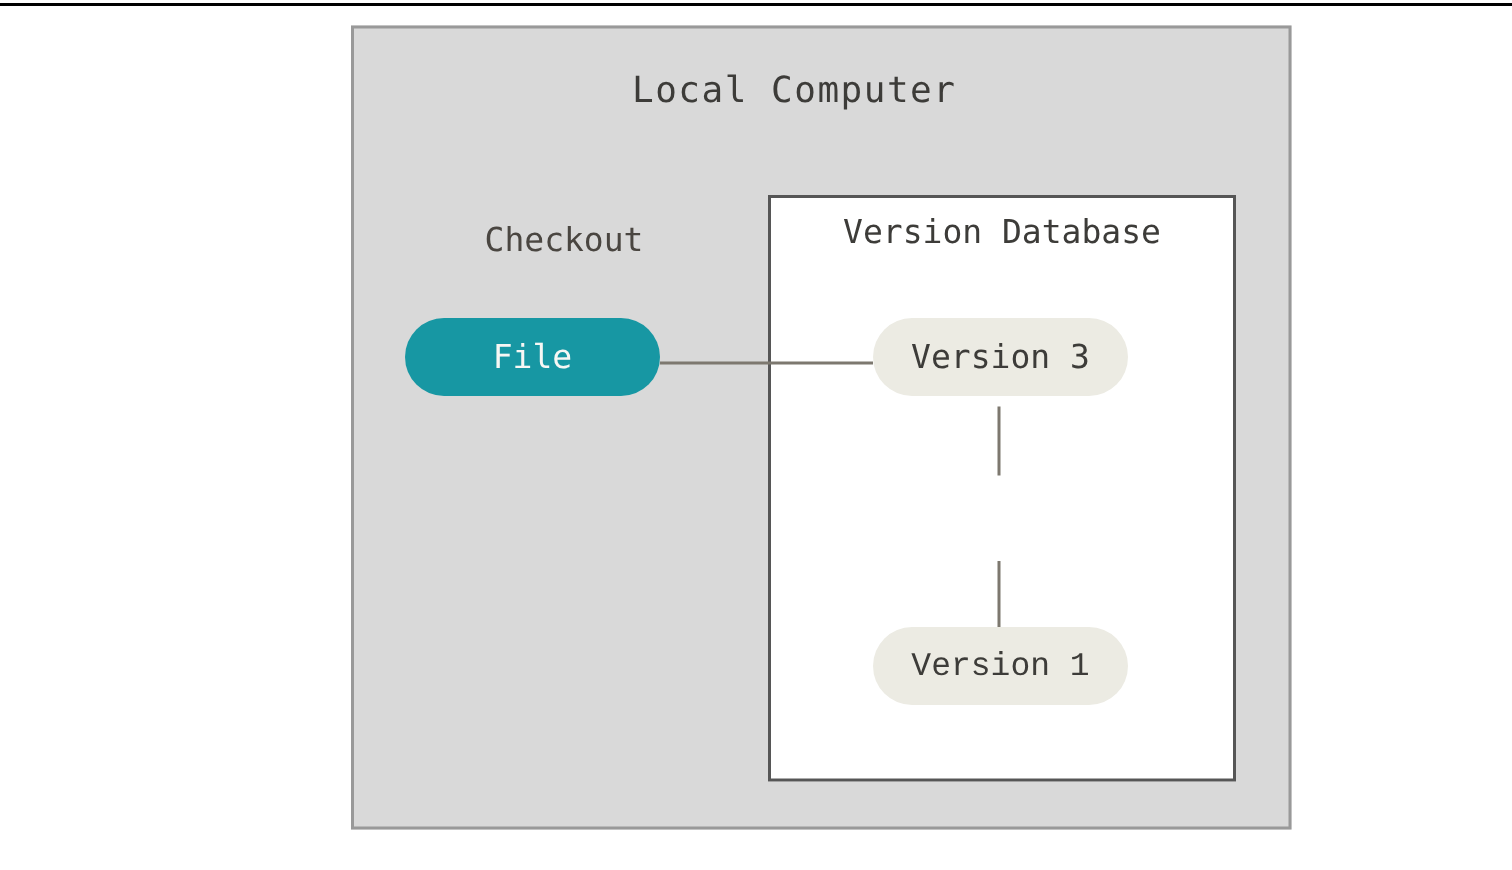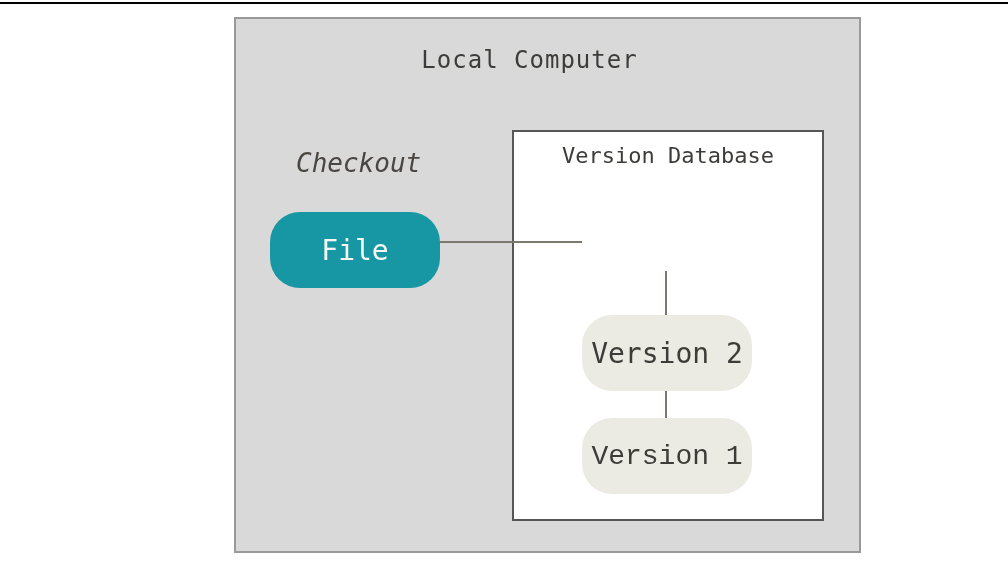--- a/index.html
+++ b/index.html
@@ -52,24 +52,23 @@
     text-align: center;
     font-size: 24px;
     letter-spacing: 1px;
     color: var(--text_dark);
   }
   .checkout-label {
     position: absolute;
     left: 296px;
     top: 148px;
     width: 160px;
-    text-align: left;
-    font-size: 26px;
+    text-align: center;
+    font-size: 22px;
     color: #4a4641;
-    font-style: italic;
   }
   .inner-box {
     position: absolute;
     left: 512px;
     top: 130px;
     width: 312px;
     height: 391px;
     background: #ffffff;
     border: 2px solid var(--inner_border);
   }
@@ -86,26 +85,26 @@
     position: absolute;
     background: var(--connector);
   }
   .connector.h-file { left: 440px; top: 241px; width: 142px; height: 2px; }
   .connector.v-32 { left: 665px; top: 271px; width: 2px; height: 46px; }
   .connector.v-21 { left: 665px; top: 374px; width: 2px; height: 46px; }
 
   .pill {
     position: absolute;
     width: 170px;
-    height: 76px;
+    height: 52px;
     border-radius: 30px;
     display: flex;
     align-items: center;
     justify-content: center;
-    font-size: 28px;
+    font-size: 22px;
   }
   .pill.file {
     left: 270px;
     top: 212px;
     background: var(--file_fill);
     color: var(--text_light);
   }
   .pill.version {
     left: 582px;
     background: var(--version_fill);
@@ -129,18 +128,18 @@
 
   <div class="inner-box"></div>
   <div class="inner-title">Version Database</div>
 
   <div class="connector h-file"></div>
   <div class="connector v-32"></div>
   <div class="connector v-21"></div>
 
   <div class="pill file">File</div>
 
+  <div class="pill version v3">Version 3</div>
 
-  <div class="pill version v2">Version 2</div>
 
   <div class="pill version v1">Version 1</div>
 
 </div>
 
 </body></html>

